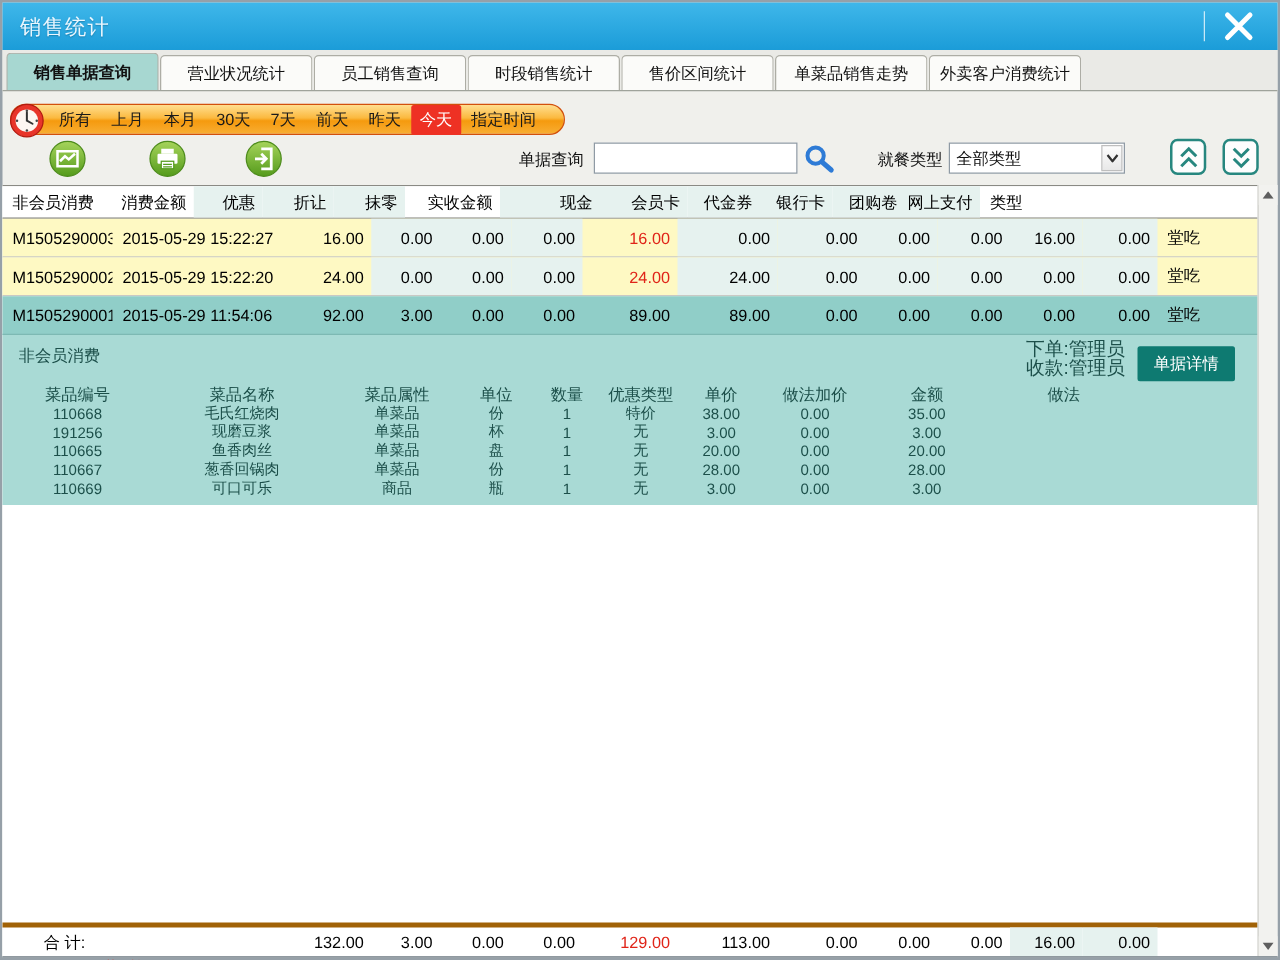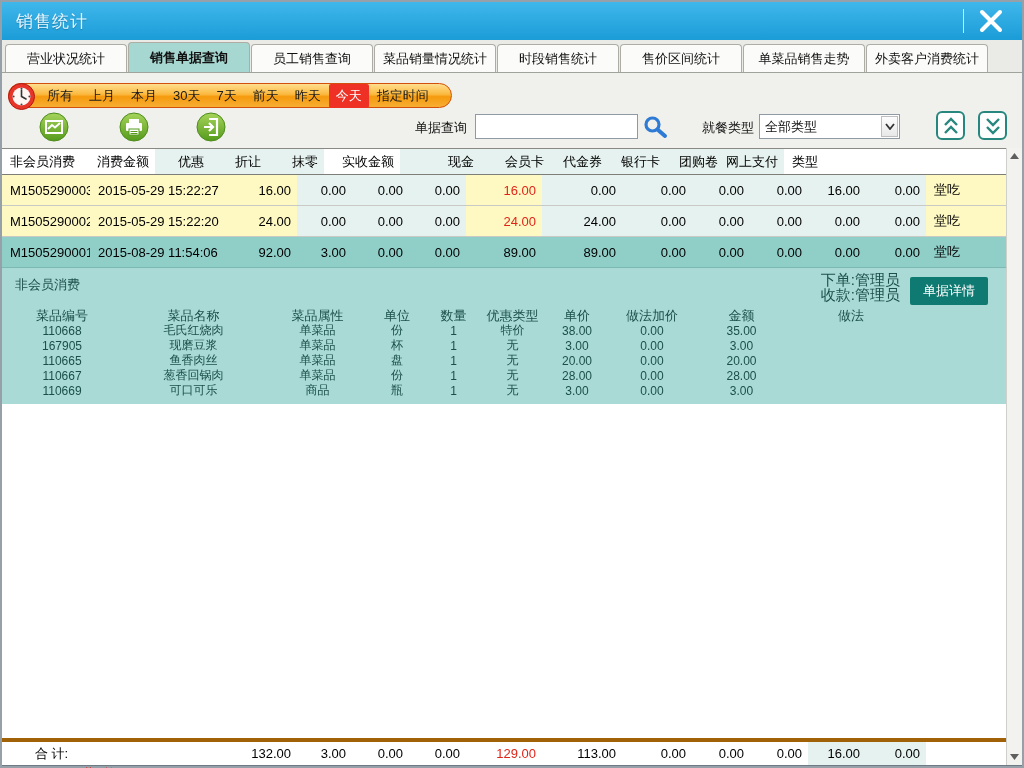--- a/index.html
+++ b/index.html
@@ -100,24 +100,23 @@
     <span class="title-text">销售统计</span>
     <span class="close-sep"></span>
     <span class="close-btn">
       <svg width="26" height="24" viewBox="0 0 26 24">
         <path d="M4 3 L22 21 M22 3 L4 21" stroke="#FFFFFF" stroke-width="4" stroke-linecap="round" fill="none"></path>
       </svg>
     </span>
   </div>
 
   <div class="tabstrip">
+      <div class="tab active">销售单据查询</div>
       <div class="tab">营业状况统计</div>
-      <div class="tab active">销售单据查询</div>
       <div class="tab">员工销售查询</div>
-      <div class="tab">菜品销量情况统计</div>
       <div class="tab">时段销售统计</div>
       <div class="tab">售价区间统计</div>
       <div class="tab">单菜品销售走势</div>
       <div class="tab">外卖客户消费统计</div>
     </div>
 
   <div class="filter-row">
     <div class="pill">
       <span class="clock-wrap">
         <svg width="29" height="29" viewBox="0 0 29 29">
@@ -246,21 +245,21 @@
           <span class="cell ar tint" style="width: 80px;">24.00</span>
           <span class="cell ar tint" style="width: 70px;">0.00</span>
           <span class="cell ar tint" style="width: 58px;">0.00</span>
           <span class="cell ar tint" style="width: 58px;">0.00</span>
           <span class="cell ar tint" style="width: 58px;">0.00</span>
           <span class="cell ar tint" style="width: 60px;">0.00</span>
           <span class="cell al" style="width: 84px;">堂吃</span>
         </div>
         <div class="order-row selected">
           <span class="cell al" style="width: 88px;">M1505290001</span>
-          <span class="cell al" style="width: 142px;">2015-08-29 11:54:06</span>
+          <span class="cell al" style="width: 142px;">2015-05-29 11:54:06</span>
           <span class="cell ar" style="width: 65px;">92.00</span>
           <span class="cell ar tint" style="width: 55px;">3.00</span>
           <span class="cell ar tint" style="width: 57px;">0.00</span>
           <span class="cell ar tint" style="width: 57px;">0.00</span>
           <span class="cell ar" style="width: 76px;">89.00</span>
           <span class="cell ar tint" style="width: 80px;">89.00</span>
           <span class="cell ar tint" style="width: 70px;">0.00</span>
           <span class="cell ar tint" style="width: 58px;">0.00</span>
           <span class="cell ar tint" style="width: 58px;">0.00</span>
           <span class="cell ar tint" style="width: 58px;">0.00</span>
@@ -292,21 +291,21 @@
             <span class="d-cell" style="width: 105px;">单菜品</span>
             <span class="d-cell" style="width: 54px;">份</span>
             <span class="d-cell" style="width: 59px;">1</span>
             <span class="d-cell" style="width: 59px;">特价</span>
             <span class="d-cell" style="width: 70px;">38.00</span>
             <span class="d-cell" style="width: 80px;">0.00</span>
             <span class="d-cell" style="width: 99px;">35.00</span>
             <span class="d-cell" style="width: 120px;"></span>
           </div>
           <div class="d-row" style="top: 70px;">
-            <span class="d-cell" style="width: 120px;">167905</span>
+            <span class="d-cell" style="width: 120px;">191256</span>
             <span class="d-cell" style="width: 143px;">现磨豆浆</span>
             <span class="d-cell" style="width: 105px;">单菜品</span>
             <span class="d-cell" style="width: 54px;">杯</span>
             <span class="d-cell" style="width: 59px;">1</span>
             <span class="d-cell" style="width: 59px;">无</span>
             <span class="d-cell" style="width: 70px;">3.00</span>
             <span class="d-cell" style="width: 80px;">0.00</span>
             <span class="d-cell" style="width: 99px;">3.00</span>
             <span class="d-cell" style="width: 120px;"></span>
           </div>

